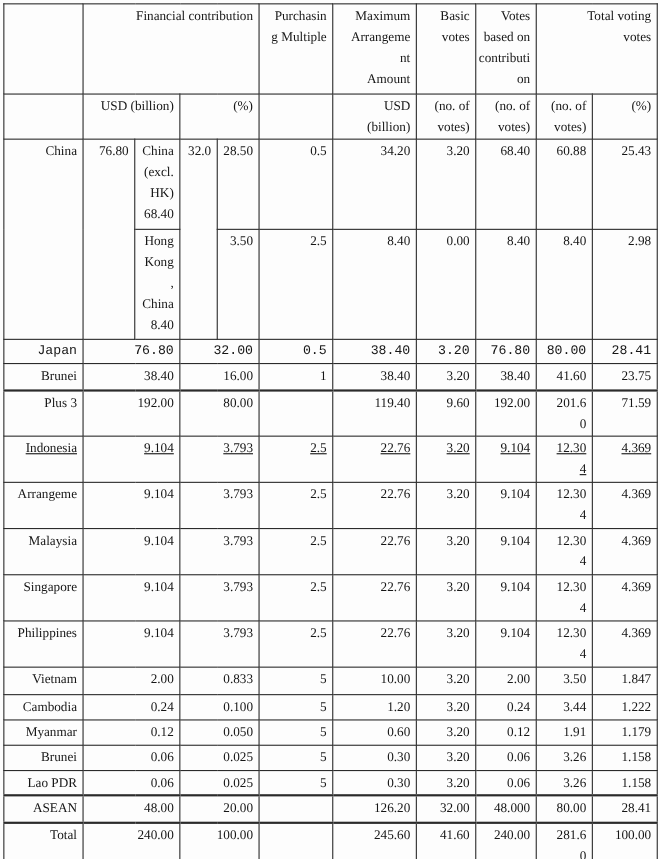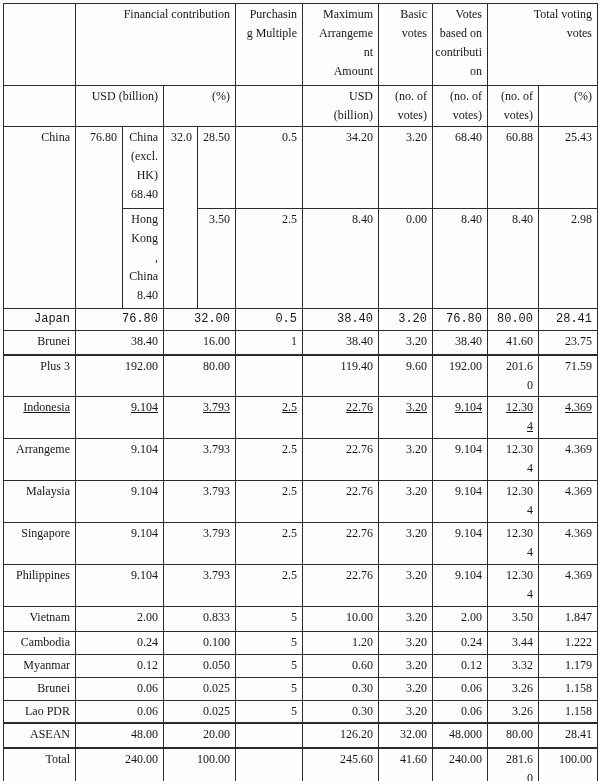--- a/index.html
+++ b/index.html
@@ -258,21 +258,21 @@
     <td>1.222</td>
   </tr>
       <tr style="height: 23px; margin-top: 44px;">
     <td class="label-cell">Myanmar</td>
     <td colspan="2">0.12</td>
     <td colspan="2">0.050</td>
     <td>5</td>
     <td>0.60</td>
     <td>3.20</td>
     <td>0.12</td>
-    <td class="wrap">3.32</td>
+    <td class="wrap">1.91</td>
     <td>1.179</td>
   </tr>
       <tr style="height: 23px;">
     <td class="label-cell">Brunei</td>
     <td colspan="2">0.06</td>
     <td colspan="2">0.025</td>
     <td>5</td>
     <td>0.30</td>
     <td>3.20</td>
     <td>0.06</td>

